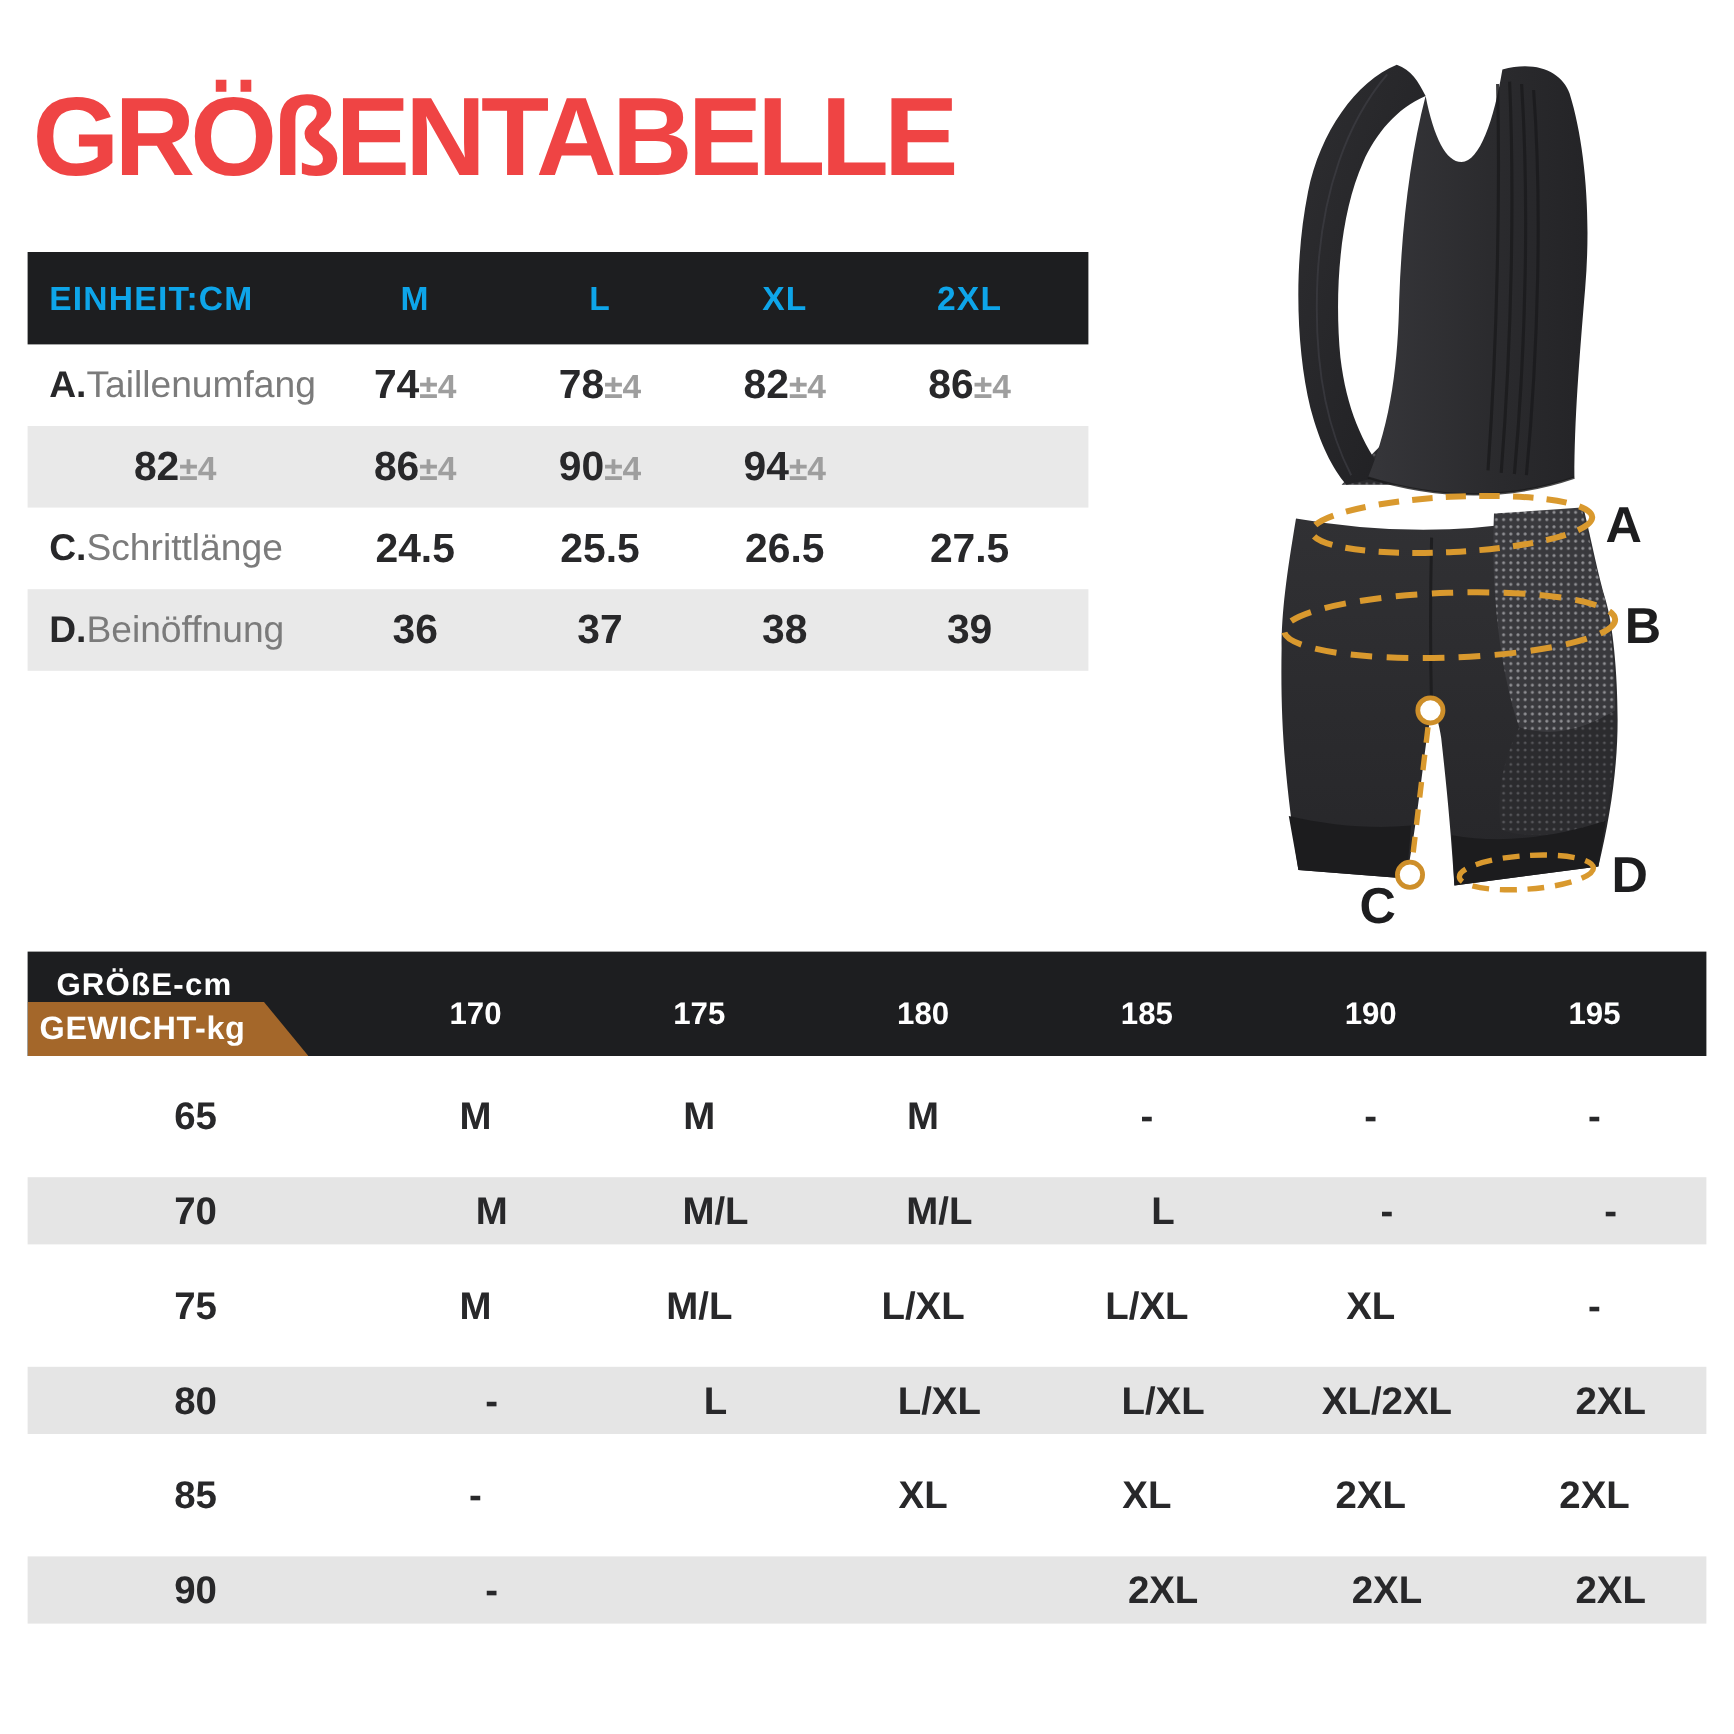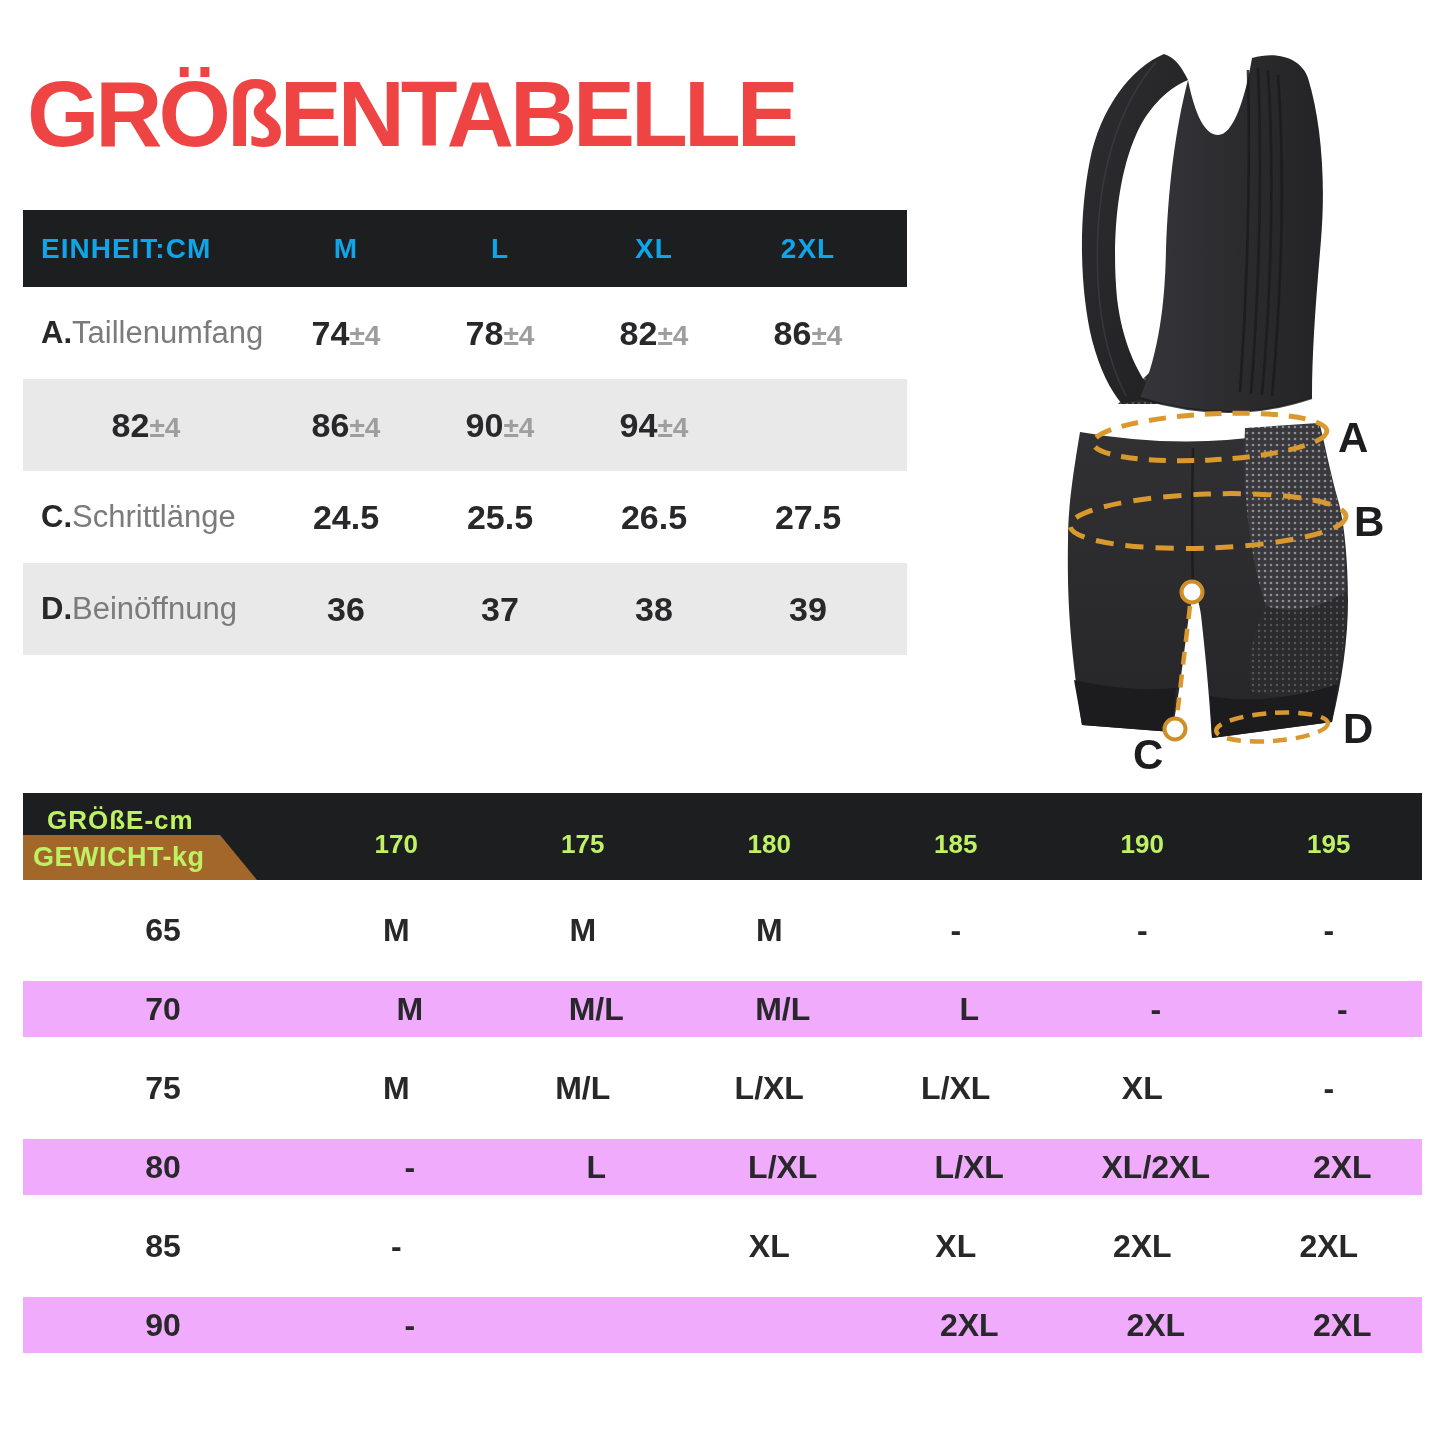--- a/index.html
+++ b/index.html
@@ -16,34 +16,34 @@
   
   .size-table{position:absolute;left:23px;top:210px;width:884px;}
   .st-header{
     height:77px;background:#1d1e20;color:#0ea5e9;
     display:grid;grid-template-columns:246px 154px 154px 154px 154px;
     align-items:center;font-size:28px;font-weight:bold;letter-spacing:1px;
   }
   .st-unit{padding-left:18px;}
   .st-col-h{text-align:center;}
   .st-row{
-    height:92px;display:grid;grid-template-columns:246px 154px 154px 154px 154px;
+    height:68px;display:grid;grid-template-columns:246px 154px 154px 154px 154px;
     align-items:center;
   }
   .st-row.alt{background:#e9e9e9;}
   .st-label{padding-left:18px;font-size:31px;white-space:nowrap;}
   .st-label div{display:inline-block;}
   .st-label .letter{font-weight:bold;color:#28282a;}
   .st-label .lname{font-weight:normal;color:#7b7b7b;}
   .st-val{text-align:center;font-size:34px;font-weight:bold;color:#28282a;white-space:nowrap;}
   .st-val div{display:inline-block;}
   .st-val .pm{font-size:28px;color:#9e9e9e;font-weight:bold;}
   
   .weight-table{position:absolute;left:23px;top:793px;width:1399px;}
-  .wt-header{height:87px;background:#1d1e20;position:relative;color:#bef264;}
+  .wt-header{height:87px;background:#1d1e20;position:relative;color:#ffffff;}
   .wt-height-label{
     position:absolute;left:24px;top:12px;font-size:26px;font-weight:bold;letter-spacing:1px;
   }
   .wt-weight-band{
     position:absolute;left:0;bottom:0;width:240px;height:45px;background:#A4672A;
     clip-path:polygon(0 0,197px 0,234px 100%,0 100%);
   }
   .wt-weight-label{
     position:absolute;left:10px;top:0;line-height:45px;font-size:27px;font-weight:bold;letter-spacing:0.5px;
   }
@@ -53,21 +53,21 @@
     align-items:center;padding-top:16px;
     font-size:26px;font-weight:bold;text-align:center;
   }
   .wt-row{
     height:56px;margin-top:23px;display:grid;
     grid-template-columns:280px repeat(6,1fr);
     align-items:center;text-align:center;
     font-size:32px;font-weight:bold;color:#28282a;
   }
   .wt-row:first-child{margin-top:22px;}
-  .wt-row.alt{background:#f0abfc;gap:27px;}
+  .wt-row.alt{background:#e5e5e5;gap:27px;}
   .wt-weight{text-align:center;}
   
   .garment-diagram{position:absolute;left:950px;top:40px;width:495px;height:760px;}
   .diag-label{font-weight:bold;font-size:42px;fill:#1d1d1f;}
 </style>
 </head>
 <body>
 
 <div class="page-title">GRÖßENTABELLE</div>
 

